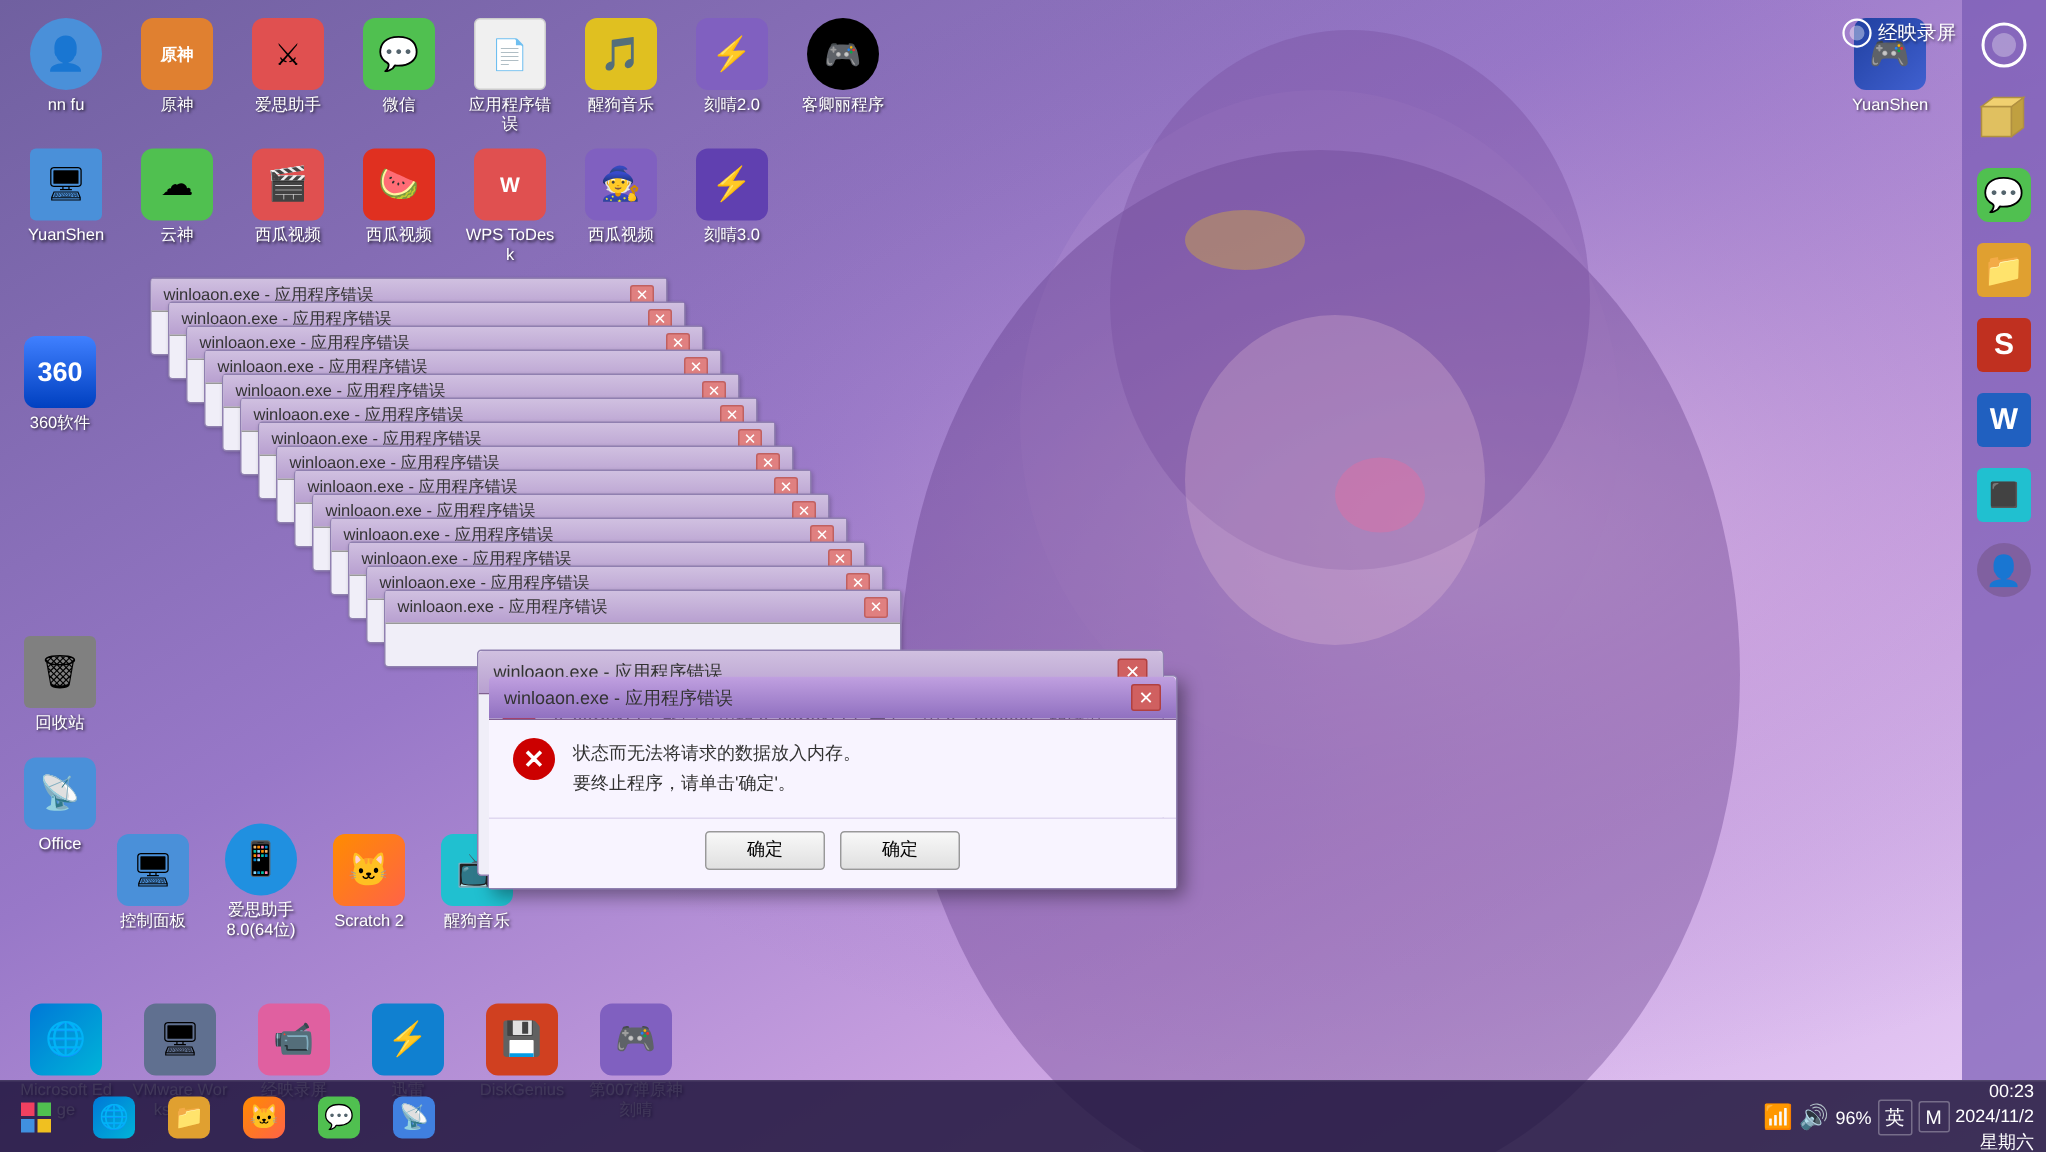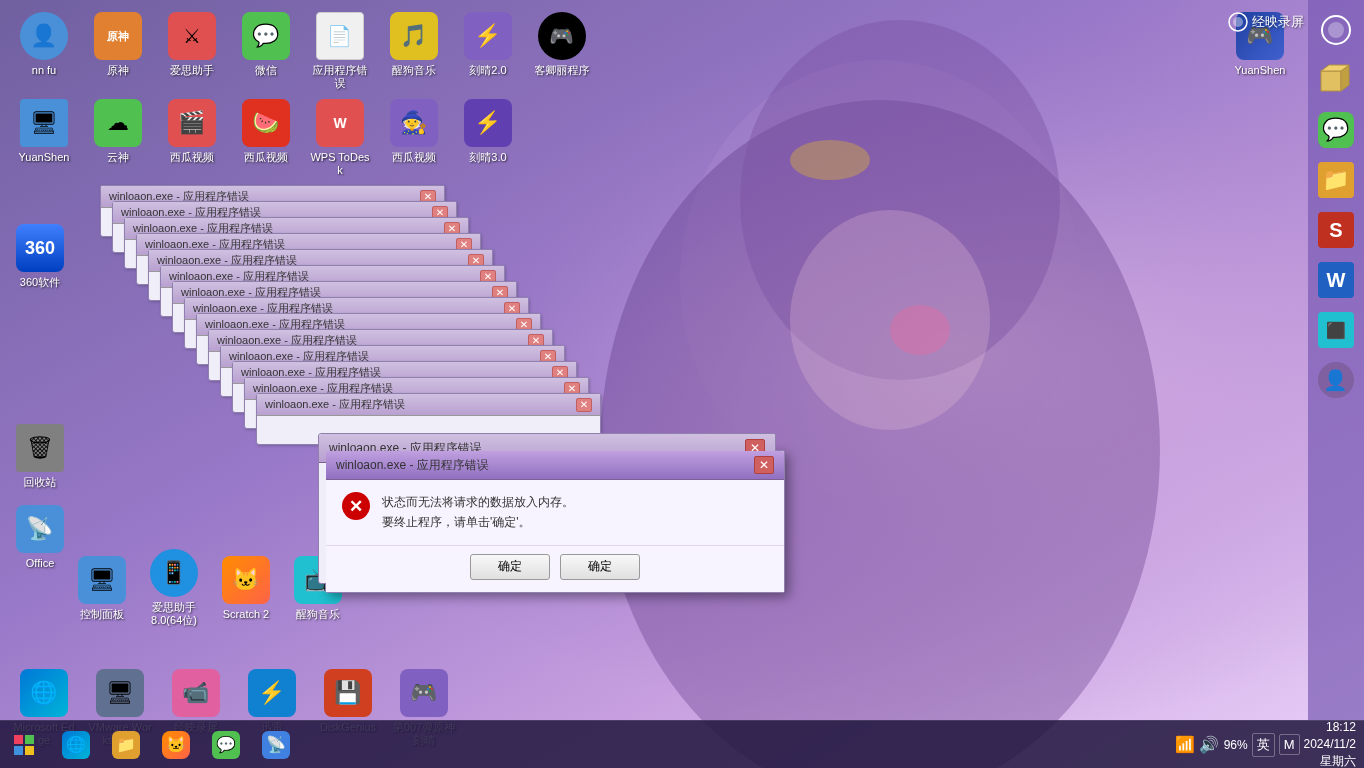--- a/index.html
+++ b/index.html
@@ -692,18 +692,18 @@
 
     <div style="color:white;font-size:13px;cursor:pointer;padding:2px 4px;border:1px solid rgba(255,255,255,0.3);border-radius:2px;">
       <span>英</span>
     </div>
 
     <div style="color:white;font-size:13px;cursor:pointer;padding:2px 4px;border:1px solid rgba(255,255,255,0.3);border-radius:2px;">
       <span>M</span>
     </div>
 
     <div class="taskbar-time" style="cursor:pointer;">
-      <div>18:12</div>
+      <div>00:23</div>
       <div>2024/11/2</div>
       <div>星期六</div>
     </div>
   </div>
 </div>
 
 </body></html>

